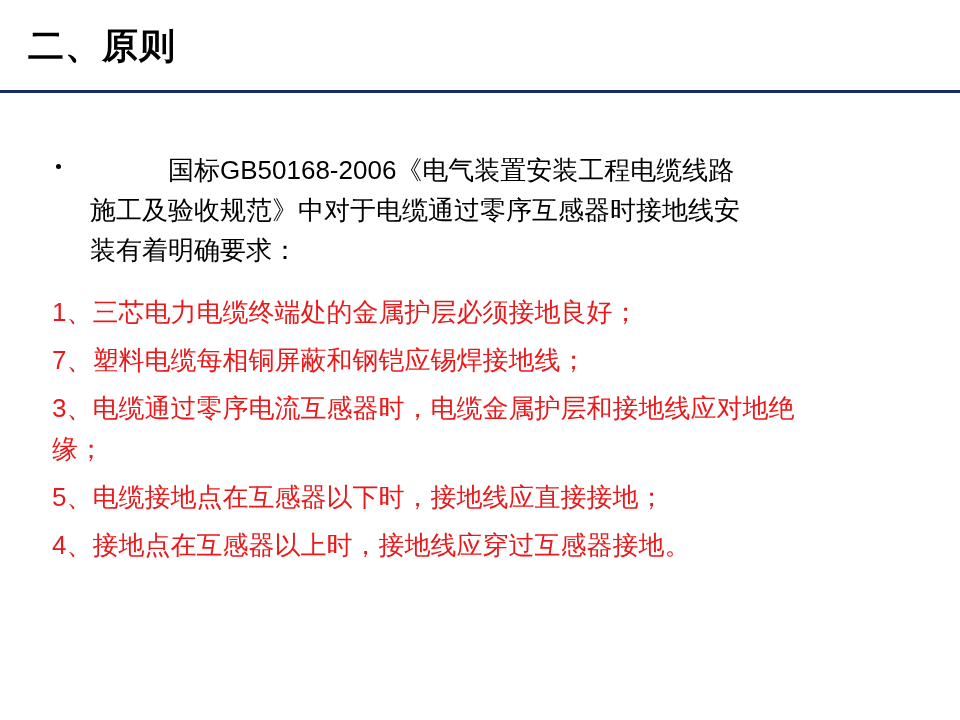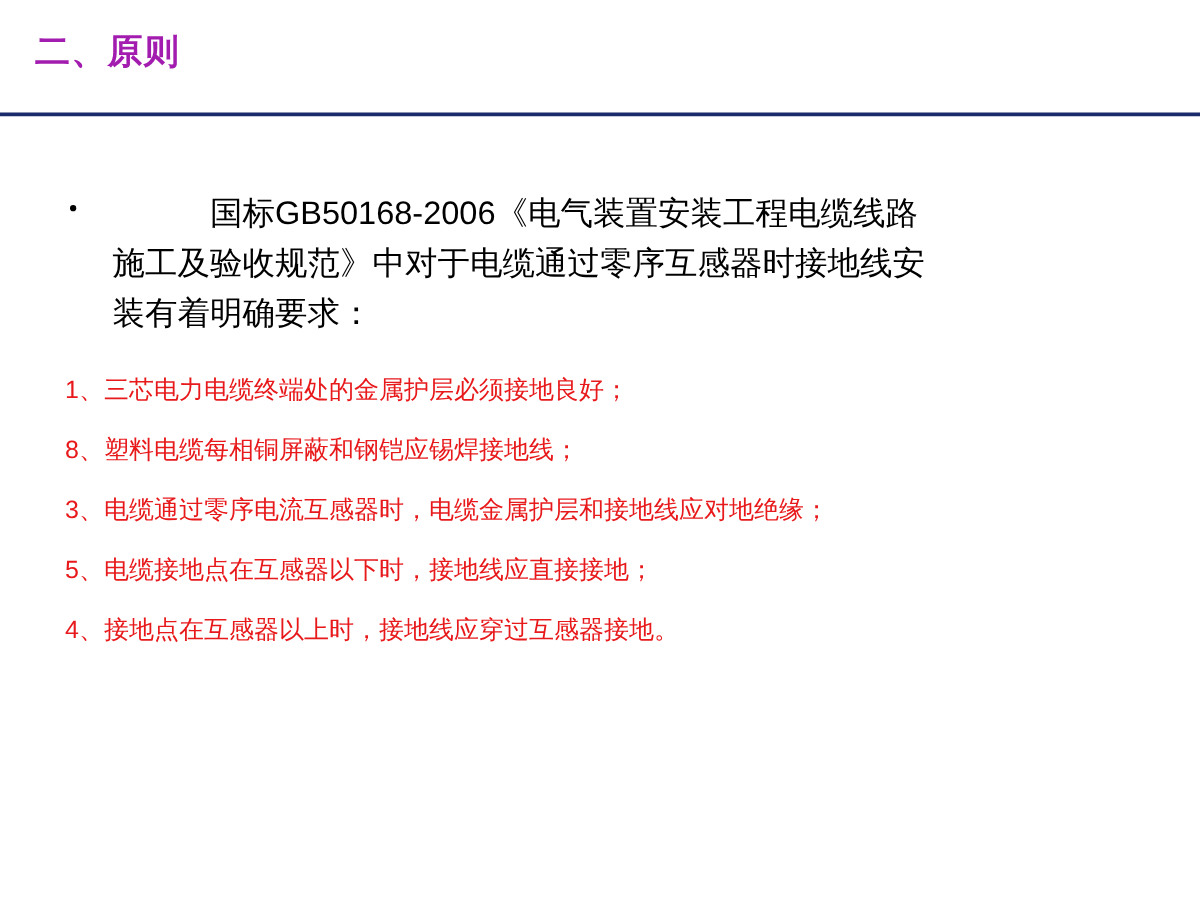--- a/index.html
+++ b/index.html
@@ -17,23 +17,23 @@
     position: relative;
     width: 960px;
     height: 720px;
     box-sizing: border-box;
     background: #ffffff;
   }
   .slide-title {
     position: absolute;
     left: 28px;
     top: 22px;
-    font-size: 28px;
+    font-size: 36px;
     font-weight: bold;
-    color: #a21caf;
+    color: #000000;
     letter-spacing: 1px;
     white-space: nowrap;
   }
   .title-rule {
     position: absolute;
     left: 0;
     top: 90px;
     width: 960px;
     height: 3px;
     background: #1b2a6b;
@@ -68,21 +68,21 @@
     padding-right: 46px;
     box-sizing: border-box;
   }
   .rules {
     margin-top: 22px;
     padding-left: 52px;
     padding-right: 46px;
     box-sizing: border-box;
   }
   .rule-line {
-    font-size: 20px;
+    font-size: 26px;
     line-height: 41px;
     color: #e8191b;
     margin-bottom: 7px;
   }
 </style>
 </head>
 <body>
 
 <div class="slide">
 
@@ -91,20 +91,20 @@
 
   <div class="body-area">
 
     <div class="bullet-row">
       <span class="bullet-dot"></span>
       <div class="intro-text">国标GB50168-2006《电气装置安装工程电缆线路施工及验收规范》中对于电缆通过零序互感器时接地线安装有着明确要求：</div>
     </div>
 
     <div class="rules">
       <div class="rule-line">1、三芯电力电缆终端处的金属护层必须接地良好；</div>
-      <div class="rule-line">8、塑料电缆每相铜屏蔽和钢铠应锡焊接地线；</div>
+      <div class="rule-line">7、塑料电缆每相铜屏蔽和钢铠应锡焊接地线；</div>
       <div class="rule-line">3、电缆通过零序电流互感器时，电缆金属护层和接地线应对地绝缘；</div>
       <div class="rule-line">5、电缆接地点在互感器以下时，接地线应直接接地；</div>
       <div class="rule-line">4、接地点在互感器以上时，接地线应穿过互感器接地。</div>
     </div>
 
   </div>
 </div>
 
 </body></html>

